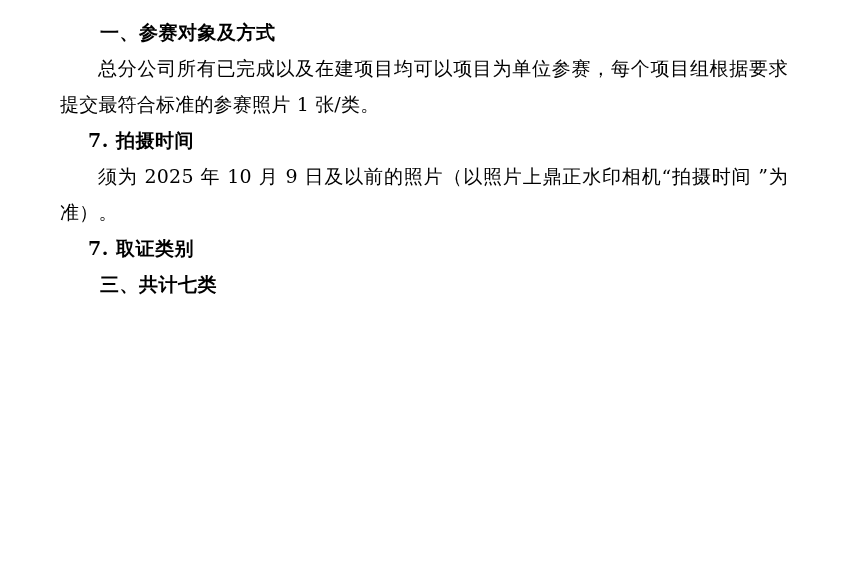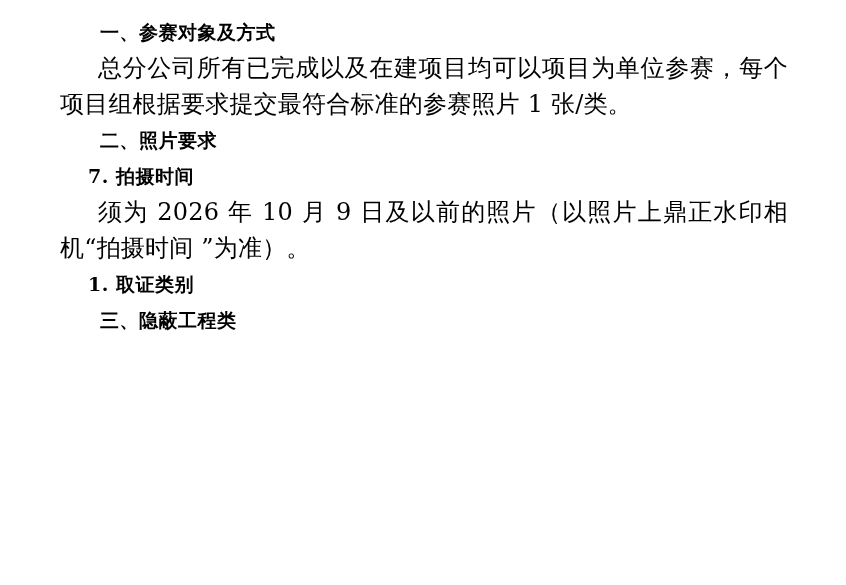--- a/index.html
+++ b/index.html
@@ -33,21 +33,21 @@
     margin: 0;
     white-space: pre;
   }
   .heading-1 {
     text-indent: 40px;
   }
   .heading-2 {
     text-indent: 28px;
   }
   .para {
-    font-size: 24px;
+    font-size: 19px;
     line-height: 36px;
     margin: 0;
     text-align: justify;
     text-justify: inter-ideograph;
     letter-spacing: 0.2px;
   }
   .para-indent {
     text-indent: 38px;
   }
 </style>
@@ -55,29 +55,28 @@
 <body>
 
 <div class="page">
 
   <div class="block">
     <p class="heading heading-1">一、参赛对象及方式</p>
     <p class="para para-indent">总分公司所有已完成以及在建项目均可以项目为单位参赛，每个项目组根据要求提交最符合标准的参赛照片 1 张/类。</p>
   </div>
 
   <div class="block">
-    <p class="heading heading-1">二、照片要求</p>
 
     <div class="block">
       <p class="heading heading-2">7. 拍摄时间</p>
-      <p class="para para-indent">须为 2026 年 10 月 9 日及以前的照片（以照片上鼎正水印相机“拍摄时间 ”为准）。</p>
+      <p class="para para-indent">须为 2025 年 10 月 9 日及以前的照片（以照片上鼎正水印相机“拍摄时间 ”为准）。</p>
     </div>
 
     <div class="block">
-      <p class="heading heading-2">1. 取证类别</p>
+      <p class="heading heading-2">7. 取证类别</p>
     </div>
   </div>
 
   <div class="block">
-    <p class="heading heading-1">三、隐蔽工程类</p>
+    <p class="heading heading-1">三、共计七类</p>
   </div>
 
 </div>
 
 </body></html>

